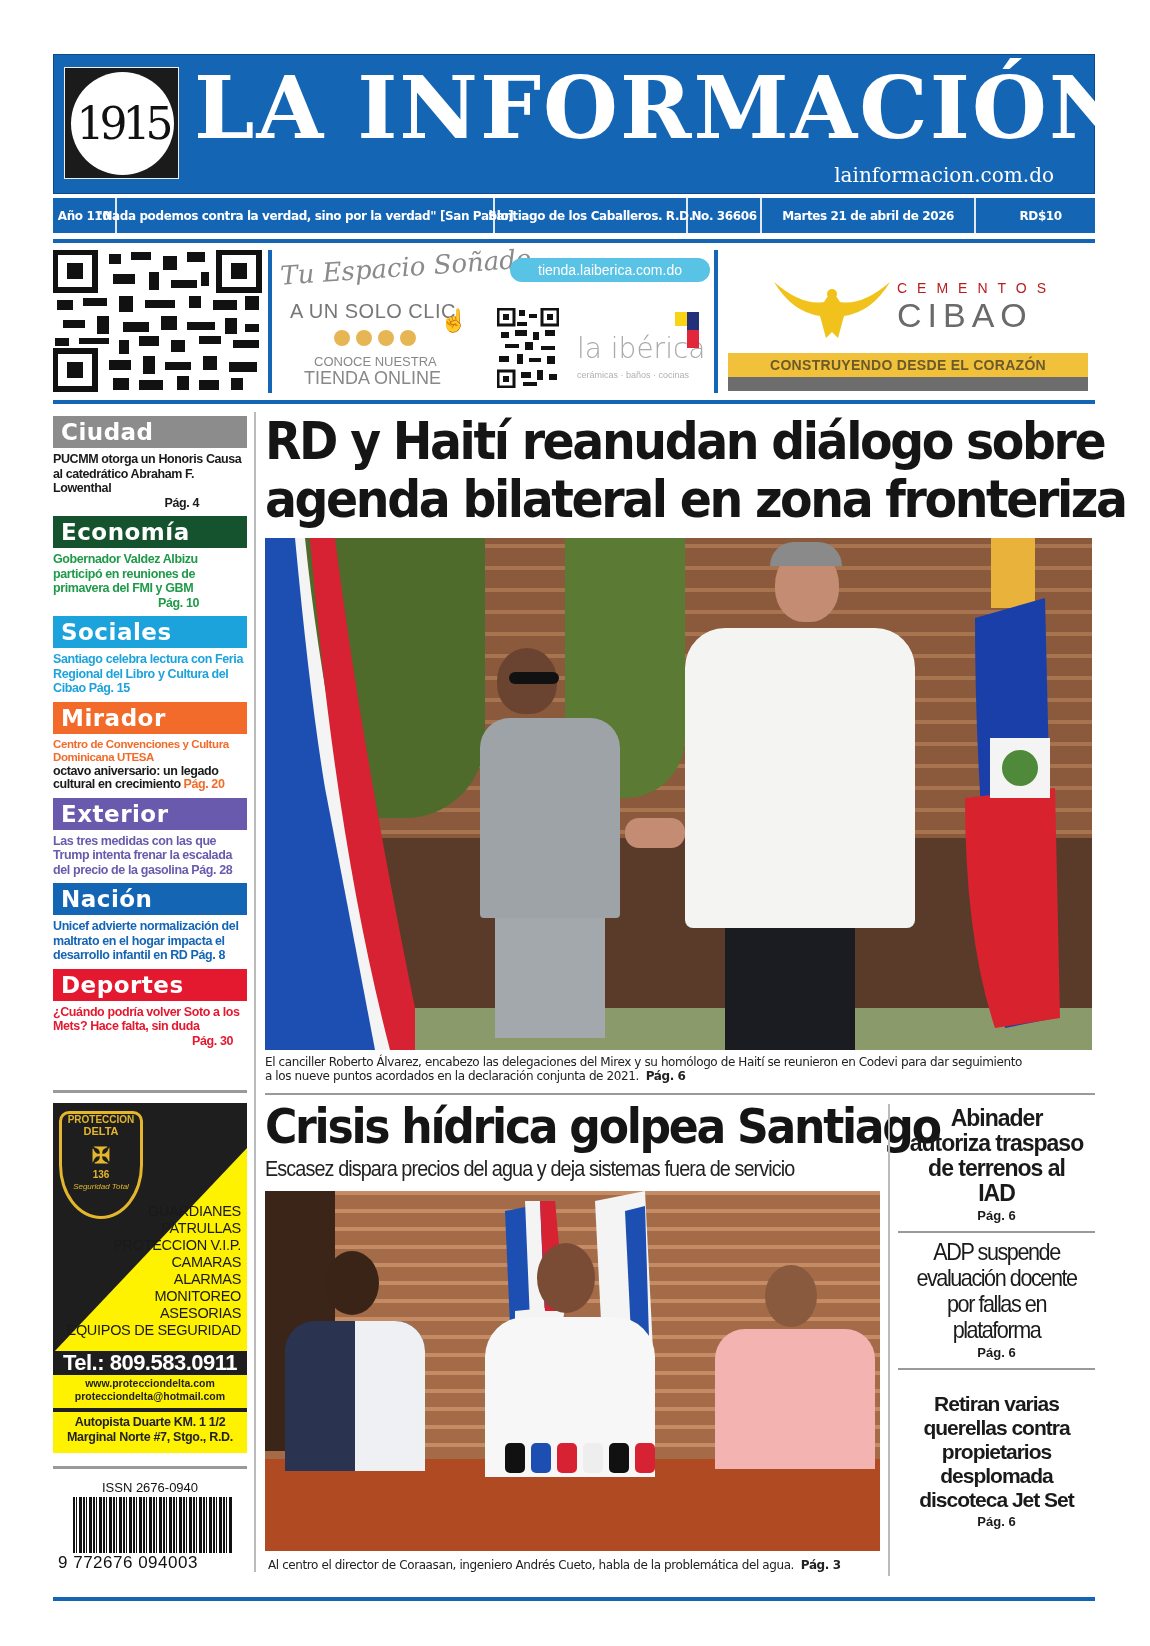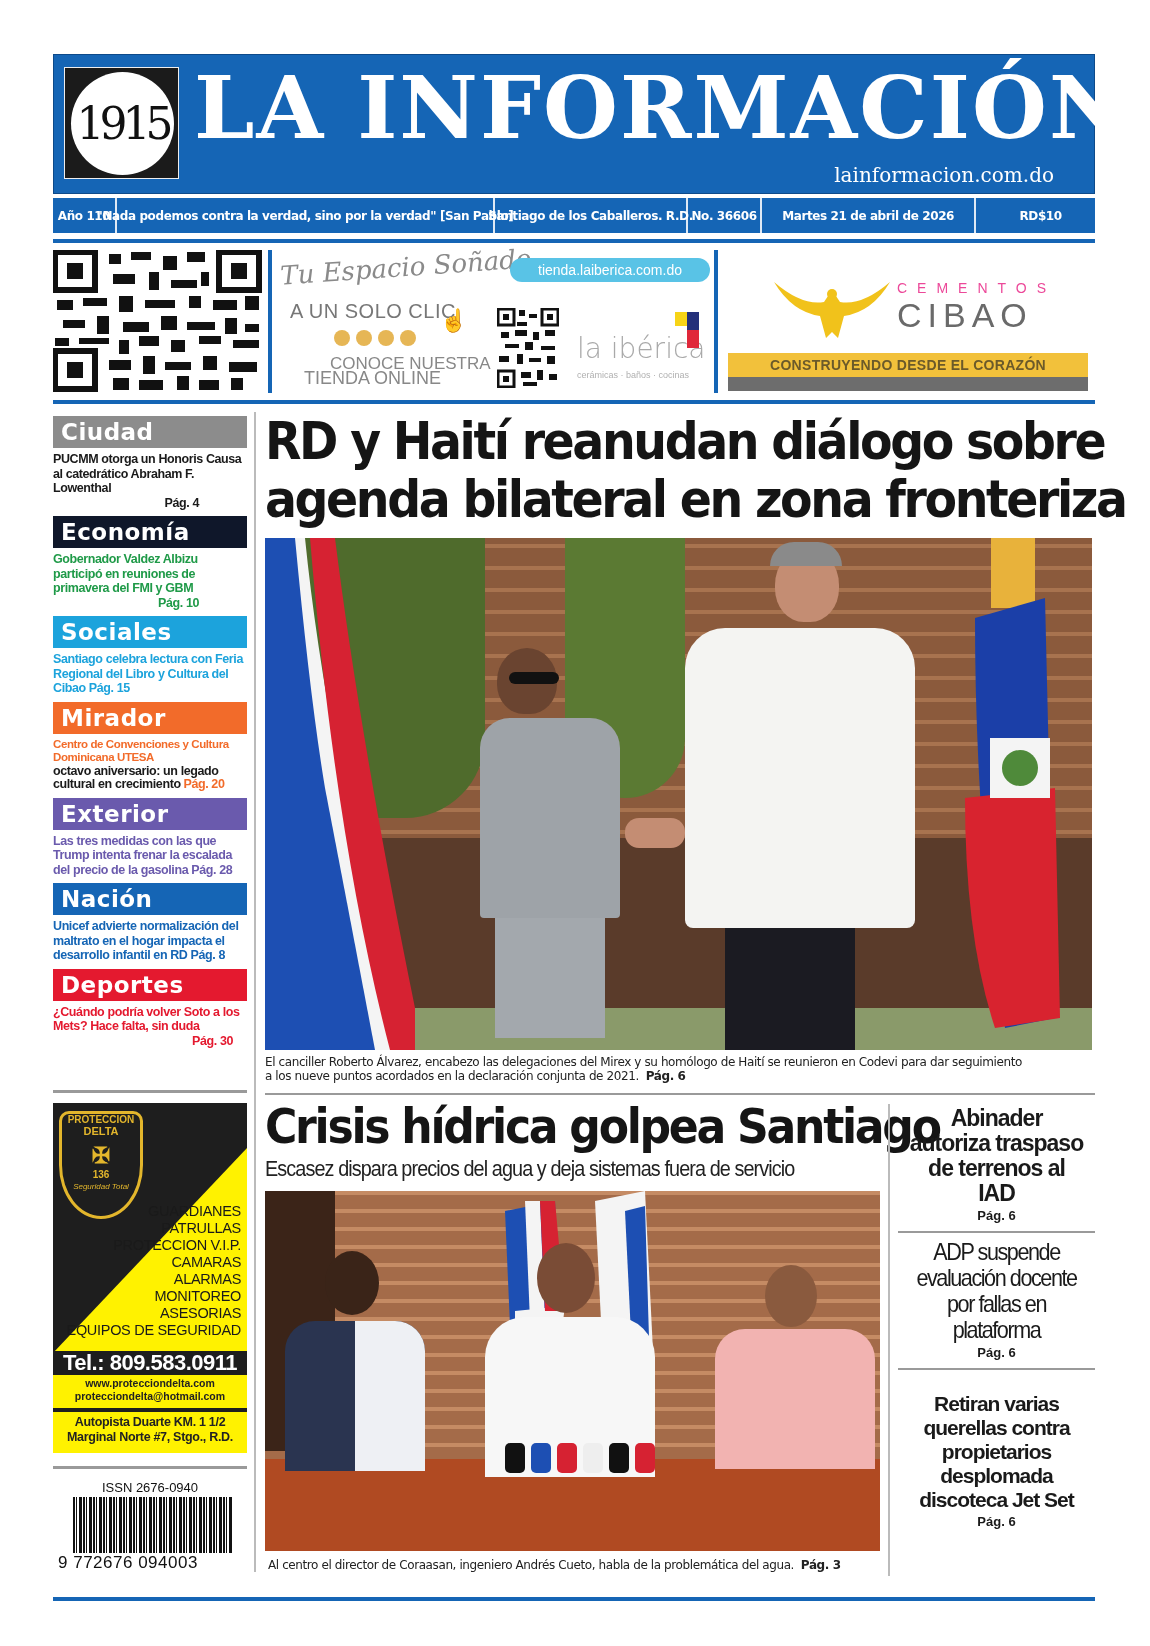--- a/index.html
+++ b/index.html
@@ -20,30 +20,30 @@
   .infobar .cell { color: #fff; font-family: "DejaVu Sans", sans-serif; font-weight: bold; font-size: 12px; display: flex; align-items: center; justify-content: center; border-right: 2px solid #dfe9f5; padding: 0 6px; white-space: nowrap; letter-spacing: -0.4px; }
   .infobar .cell:last-child { border-right: none; margin-left: 10px; }
   .rule-blue { height: 4px; background: #1565b5; }
   .qr-big { left: 53px; top: 250px; width: 210px; height: 143px; background: #fff; }
   .vsep { width: 4px; background: #1565b5; }
   .iberica { left: 272px; top: 250px; width: 440px; height: 143px; }
   .script { left: 8px; top: 2px; font-family: "DejaVu Serif", serif; font-style: italic; font-size: 26px; color: #8a8a8a; transform: rotate(-4deg); }
   .solo { left: 18px; top: 50px; font-size: 20px; color: #777; letter-spacing: 0.5px; }
   .dots { left: 62px; top: 80px; display: flex; gap: 6px; }
   .dots span { width: 16px; height: 16px; border-radius: 50%; background: #e6b655; display: block; }
-  .conoce { left: 42px; top: 104px; font-size: 17px; color: #888; margin-left: 16px; }
+  .conoce { left: 42px; top: 104px; font-size: 13px; color: #888; }
   .tienda { left: 32px; top: 118px; font-size: 18px; color: #888; }
   .url-pill { left: 238px; top: 8px; width: 200px; height: 24px; border-radius: 12px; background: #59c3e6; color: #fff; font-size: 14px; display: flex; align-items: center; justify-content: center; }
   .qr-small { left: 225px; top: 58px; width: 62px; height: 80px; }
   .iberica-logo { left: 305px; top: 82px; font-size: 28px; color: #a9a9a9; font-family: "DejaVu Sans", sans-serif; font-weight: 200; }
   .iberica-tag { left: 305px; top: 120px; font-size: 9px; color: #b0b0b0; }
   .flagbox { left: 403px; top: 62px; width: 24px; height: 38px; }
   .cibao { left: 722px; top: 250px; width: 373px; height: 143px; }
   .eagle { left: 50px; top: 22px; width: 120px; height: 70px; }
-  .cementos { left: 175px; top: 30px; font-size: 14px; letter-spacing: 10px; color: #ec4899; }
+  .cementos { left: 175px; top: 30px; font-size: 14px; letter-spacing: 10px; color: #b91c1c; }
   .cibao-word { left: 175px; top: 46px; font-size: 34px; letter-spacing: 6px; color: #6a6a6a; }
   .cibao-band { left: 6px; top: 103px; width: 360px; height: 24px; background: #f2c13b; color: #6b5a2a; font-weight: bold; font-size: 14px; display: flex; align-items: center; justify-content: center; letter-spacing: 0.3px; }
   .cibao-gray { left: 6px; top: 127px; width: 360px; height: 14px; background: #6d6d6d; }
 
   
   .sidebar { left: 53px; top: 416px; width: 194px; }
   .sec-head { height: 32px; color: #fff; font-weight: bold; font-size: 23px; padding-left: 8px; display: flex; align-items: center; letter-spacing: 0.5px; font-family: "DejaVu Sans", sans-serif; }
   .sec-body { font-weight: bold; font-size: 12.5px; line-height: 14.5px; padding: 4px 0 6px 0; letter-spacing: -0.4px; }
   .sec-page { text-align: right; display: block; padding-right: 48px; }
   .vline { width: 2px; background: #bbbbbb; }
@@ -226,21 +226,21 @@
 
 <div class="abs sidebar">
   <div>
     <div class="sec-head" style="background:#8c8c8c">Ciudad</div>
     <div class="sec-body" style="color:#1a1a1a">
       <span>PUCMM otorga un Honoris Causa al catedrático Abraham F. Lowenthal</span>
       <span class="sec-page">Pág. 4</span>
     </div>
   </div>
   <div>
-    <div class="sec-head" style="background:#0f172a">Economía</div>
+    <div class="sec-head" style="background:#14532d">Economía</div>
     <div class="sec-body" style="color:#1f9a48">
       <span>Gobernador Valdez Albizu participó en reuniones de primavera del FMI y GBM</span>
       <span class="sec-page">Pág. 10</span>
     </div>
   </div>
   <div>
     <div class="sec-head" style="background:#1ca3dc">Sociales</div>
     <div class="sec-body" style="color:#1ca3dc">
       <span>Santiago celebra lectura con Feria Regional del Libro y Cultura del Cibao</span>
       <span>Pág. 15</span>

